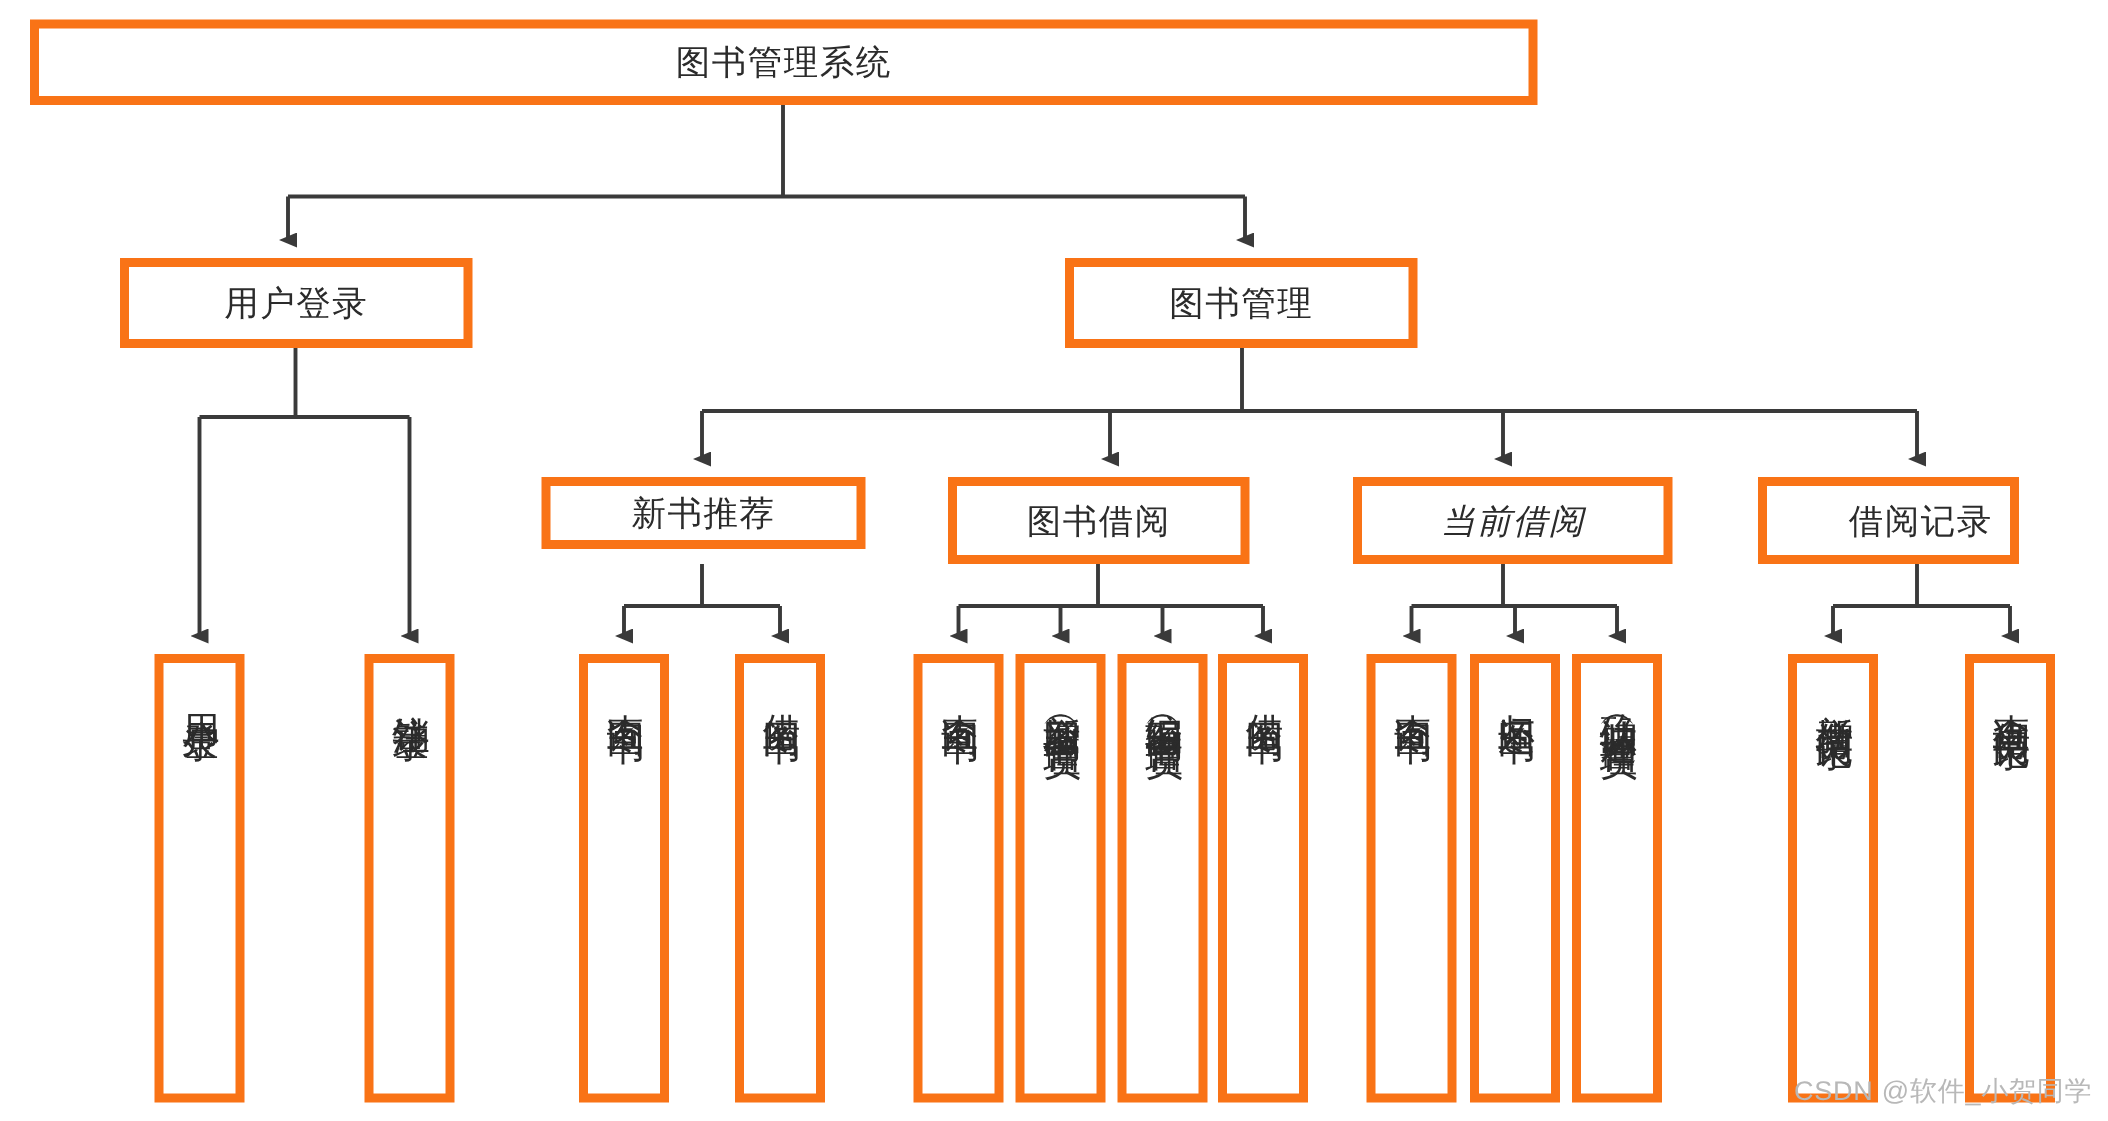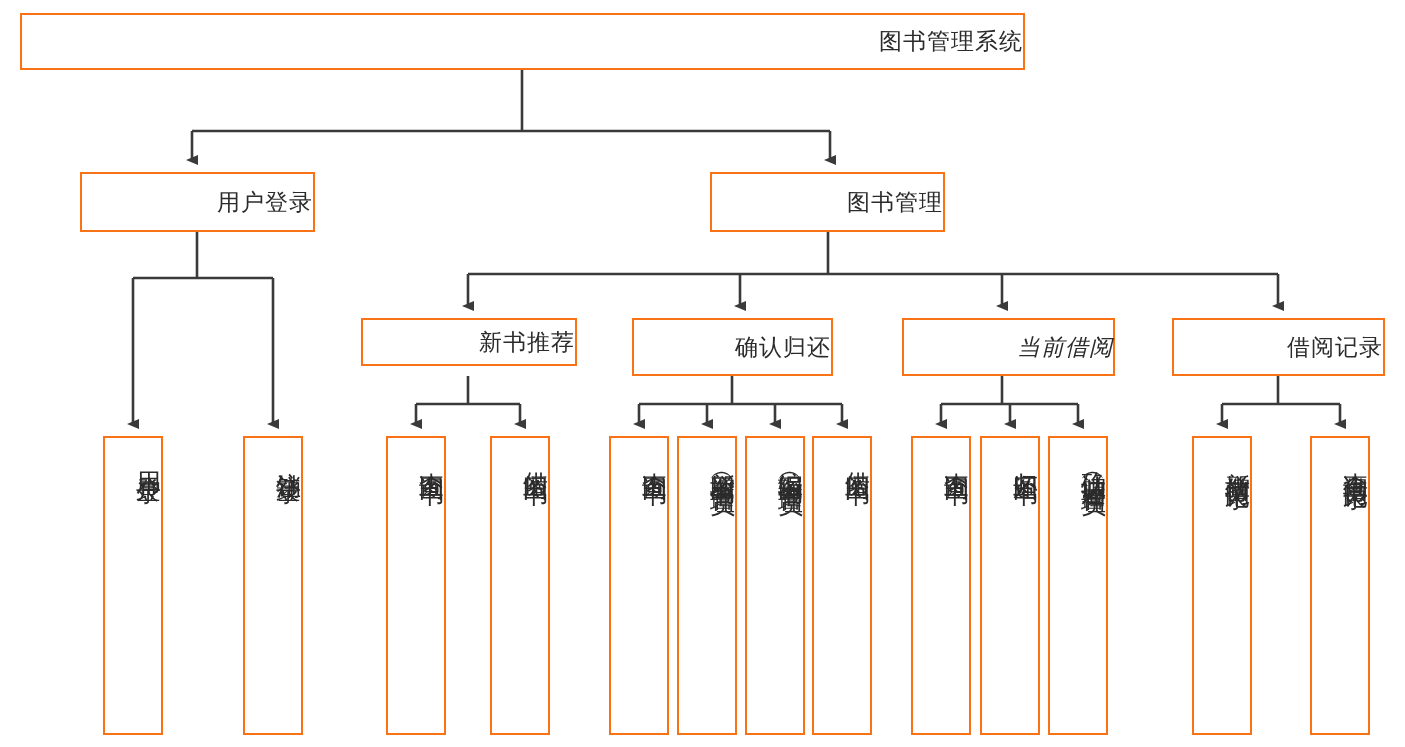--- a/index.html
+++ b/index.html
@@ -24,24 +24,24 @@
     left: 0;
     top: 0;
     width: 1405px;
     height: 747px;
     pointer-events: none;
   }
   .node {
     position: absolute;
     box-sizing: border-box;
     background: #ffffff;
-    border: 2px solid #f97316;
+    border: 6px solid #f97316;
     display: flex;
     align-items: center;
-    justify-content: flex-end;
+    justify-content: center;
     text-align: center;
     z-index: 2;
   }
   .node .label {
     font-size: 23px;
     line-height: 1.15;
     letter-spacing: 1px;
     color: #2b2b2b;
     white-space: nowrap;
   }
@@ -135,26 +135,26 @@
     <span class="label">用户登录</span>
   </div>
   <div class="node" style="left:710px; top:172px; width:235px; height:60px;">
     <span class="label">图书管理</span>
   </div>
 
   <div class="node" style="left:361px; top:318px; width:216px; height:48px;">
     <span class="label">新书推荐</span>
   </div>
   <div class="node" style="left:632px; top:318px; width:201px; height:58px;">
-    <span class="label">确认归还</span>
+    <span class="label">图书借阅</span>
   </div>
   <div class="node" style="left:902px; top:318px; width:213px; height:58px;font-style:italic;">
     <span class="label">当前借阅</span>
   </div>
-  <div class="node" style="left:1172px; top:318px; width:213px; height:58px;padding-left:43px;">
+  <div class="node" style="left:1172px; top:318px; width:174px; height:58px;padding-left:43px;">
     <span class="label">借阅记录</span>
   </div>
 
   <div class="node vertical" style="left:103px; top:436px; width:60px; height:299px;">
     <span class="label">用户登录</span>
   </div>
   <div class="node vertical" style="left:243px; top:436px; width:60px; height:299px;">
     <span class="label">注销登录</span>
   </div>
 
@@ -188,14 +188,15 @@
     <span class="label">确认归还（管理员）</span>
   </div>
 
   <div class="node vertical" style="left:1192px; top:436px; width:60px; height:299px;">
     <span class="label">新增借阅记录</span>
   </div>
   <div class="node vertical" style="left:1310px; top:436px; width:60px; height:299px;">
     <span class="label">查询借阅记录</span>
   </div>
 
+  <div class="watermark" style="left:1196px; top:715px;">CSDN @软件_小贺同学</div>
 
 </div>
 
 </body></html>

